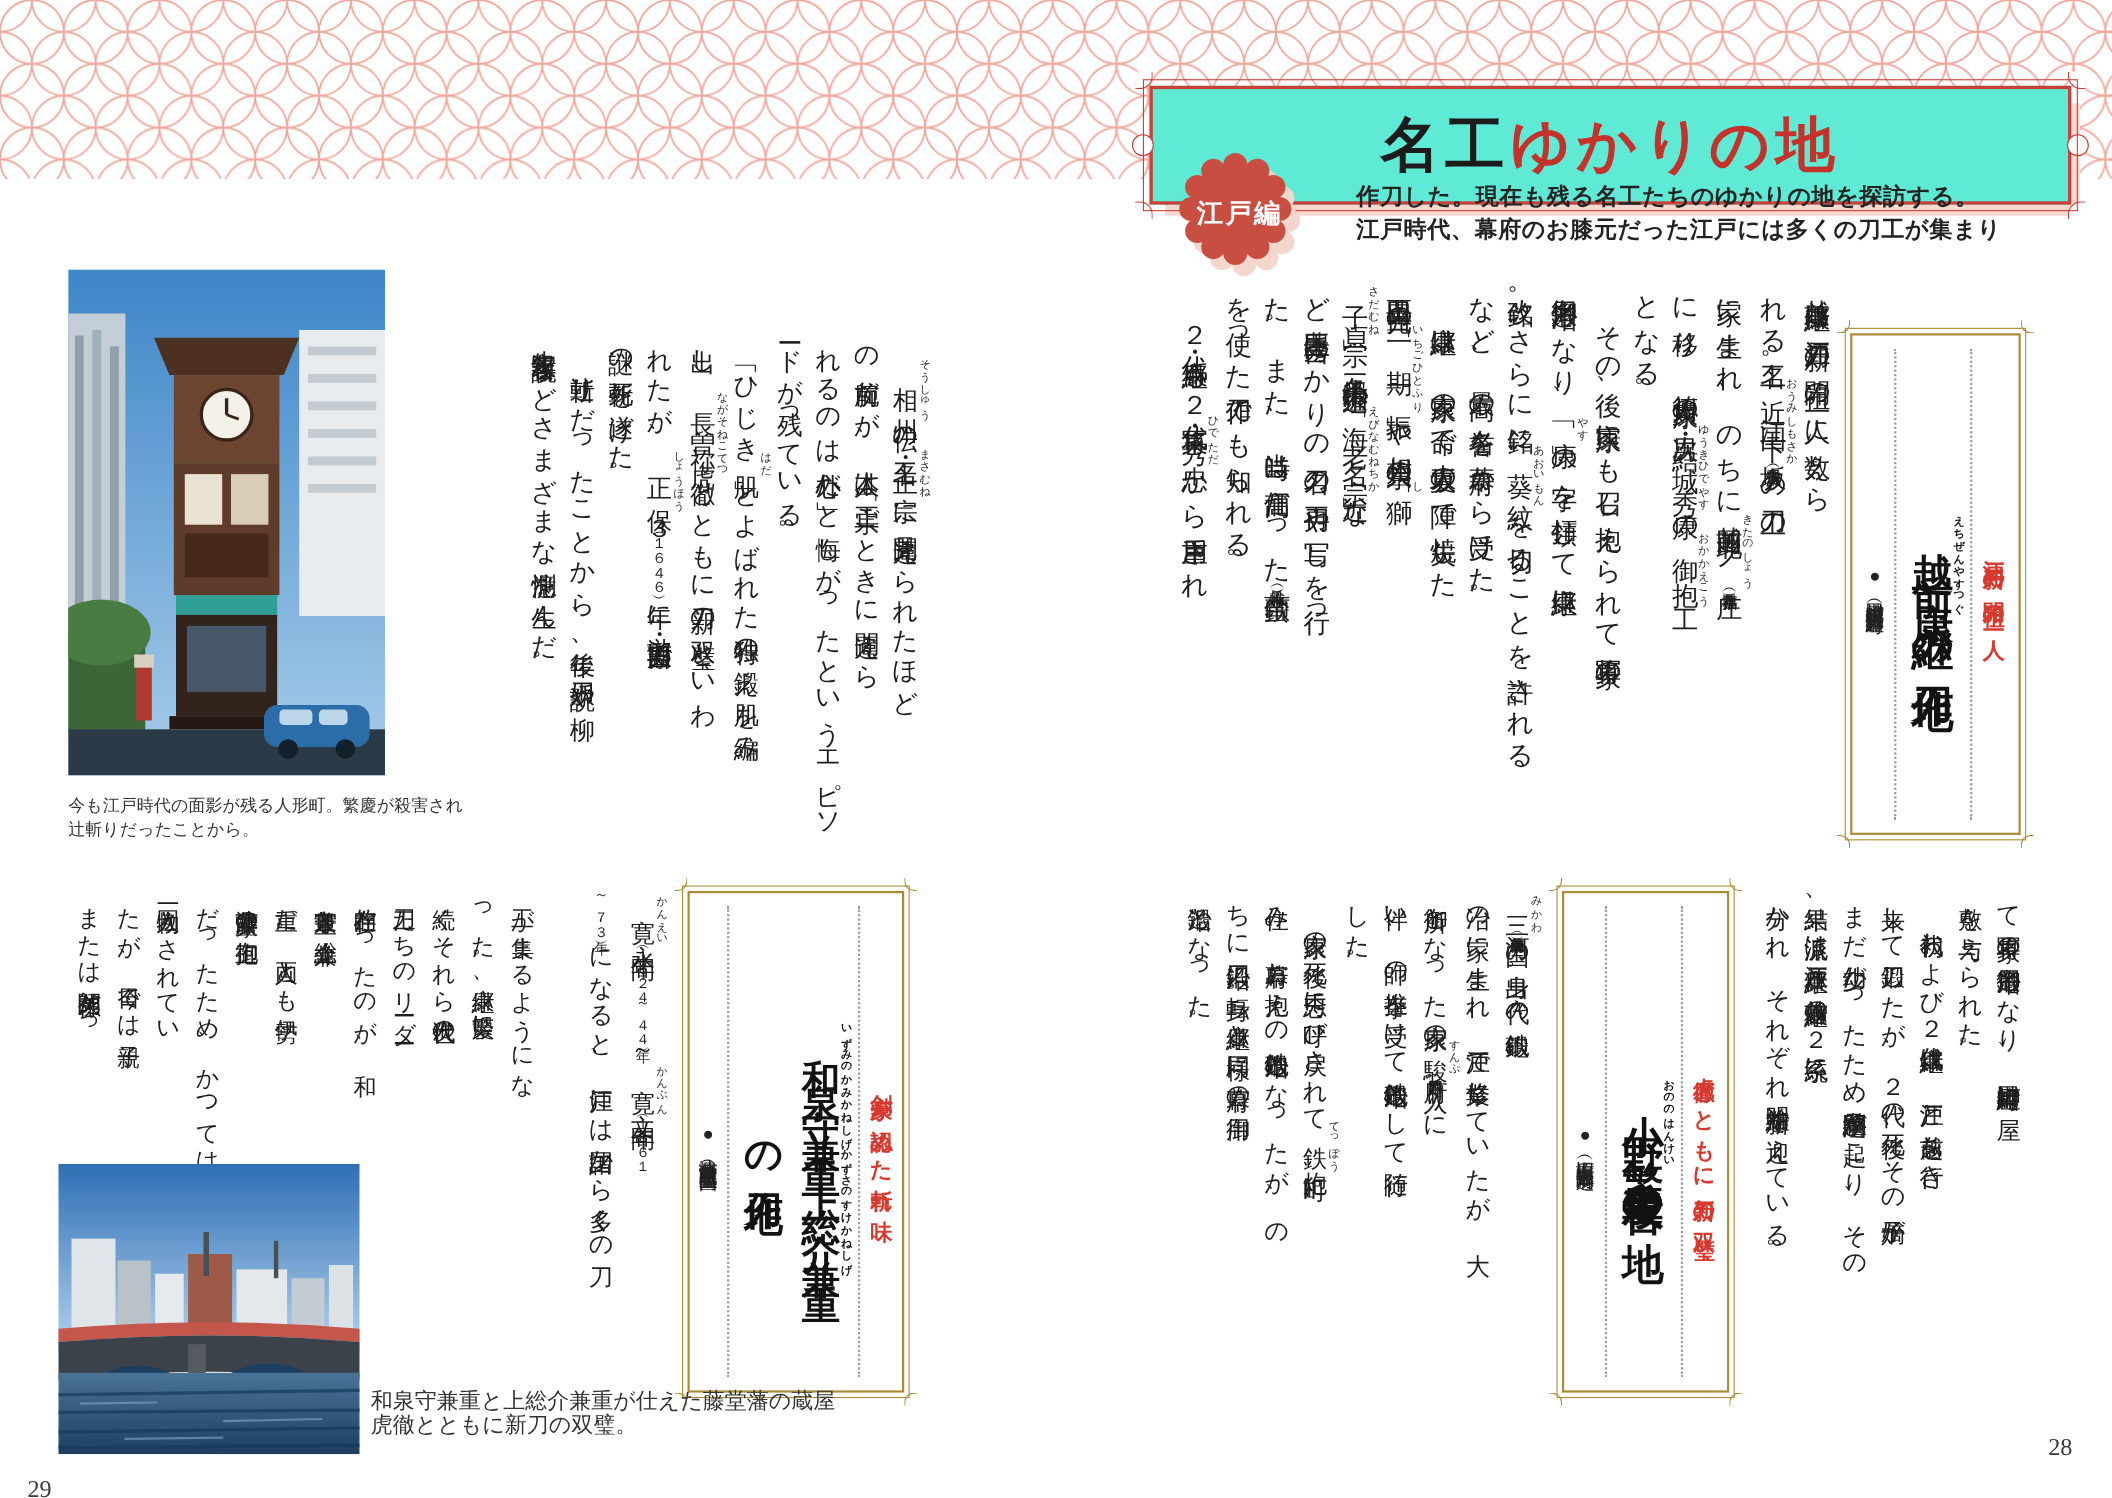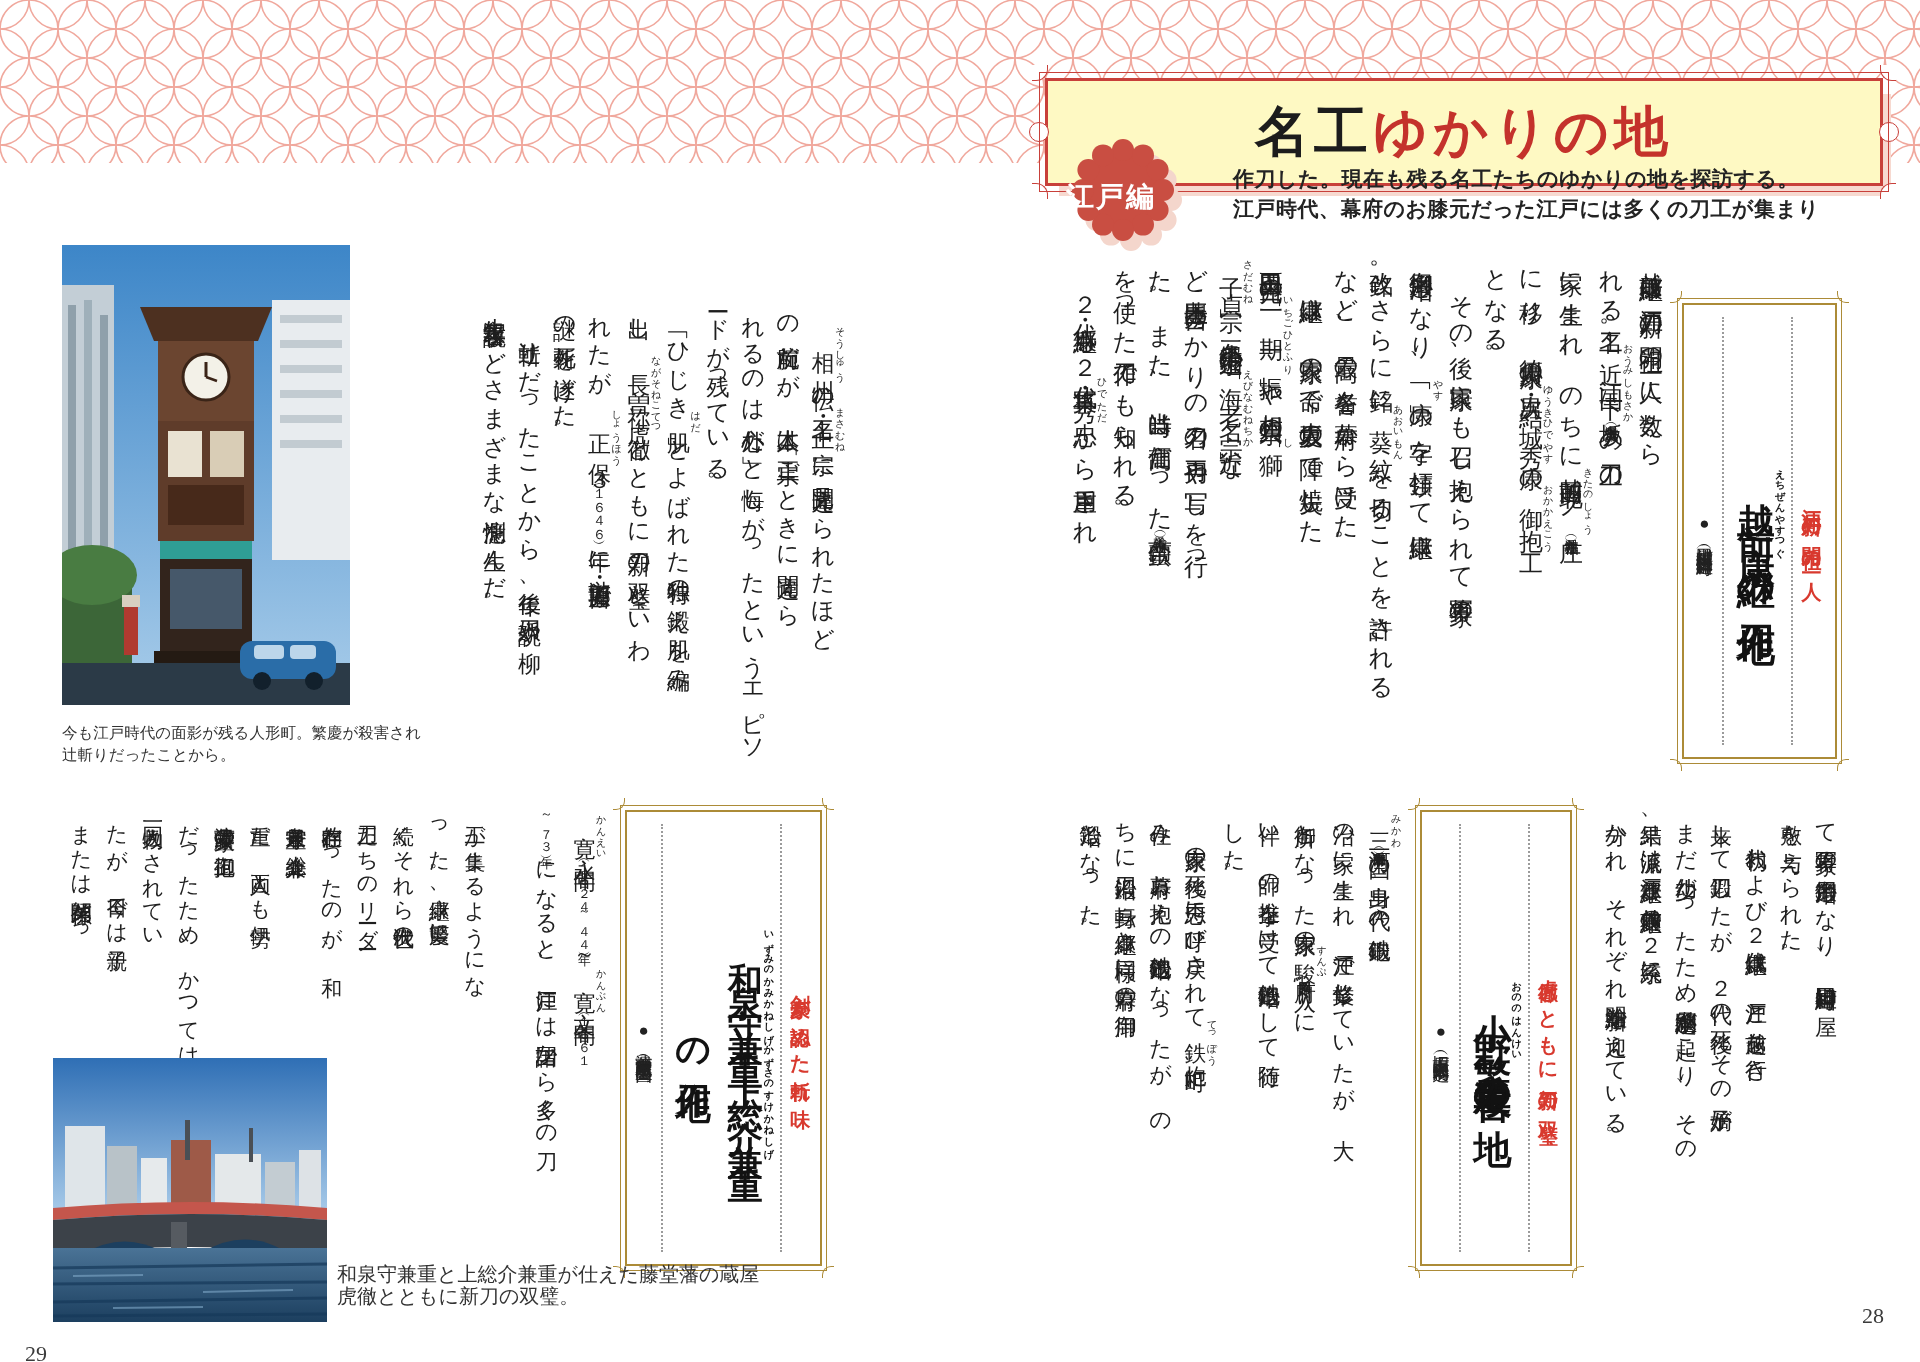--- a/index.html
+++ b/index.html
@@ -2,37 +2,37 @@
 <html><head>
 <meta charset="utf-8">
 <style>
   html,body{margin:0;padding:0;background:#ffffff;}
   .spread{position:relative;width:1920px;height:1362px;background:#fff;overflow:hidden;
           font-family:"Liberation Serif","DejaVu Serif",serif;}
   
   .pattern-band{position:absolute;left:0;top:0;width:1920px;height:163px;}
   
   .tb-shadow{position:absolute;left:1059px;top:94px;width:832px;height:102px;background:#f7d9d0;}
-  .title-box{position:absolute;left:1045px;top:78px;width:832px;height:102px;background:#fef9c3;
+  .title-box{position:absolute;left:1045px;top:78px;width:832px;height:102px;background:#5eead4;
              border:3px solid #c8403a;}
   .title-box::after{content:"";position:absolute;inset:-9px;border:1.5px solid #c8403a;pointer-events:none;}
   .tb-notch{position:absolute;width:18px;height:18px;background:#fff;border:1.5px solid #c8403a;border-radius:50%;top:50%;transform:translateY(-50%);}
   .tb-notch.l{left:-19px}.tb-notch.r{right:-19px}
   .tb-c{position:absolute;width:15px;height:15px;background:#fff;}
   .tb-c.tl{top:-16px;left:-16px;border-right:1.5px solid #c8403a;border-bottom:1.5px solid #c8403a;border-bottom-right-radius:12px;}
   .tb-c.tr{top:-16px;right:-16px;border-left:1.5px solid #c8403a;border-bottom:1.5px solid #c8403a;border-bottom-left-radius:12px;}
   .tb-c.bl{bottom:-16px;left:-16px;border-right:1.5px solid #c8403a;border-top:1.5px solid #c8403a;border-top-right-radius:12px;}
   .tb-c.br{bottom:-16px;right:-16px;border-left:1.5px solid #c8403a;border-top:1.5px solid #c8403a;border-top-left-radius:12px;}
   .title-text{position:absolute;inset:0;display:flex;align-items:center;justify-content:center;
               font-weight:bold;font-size:54px;letter-spacing:5px;}
   .t-black{color:#1c1c1c}.t-red{color:#c4322b}
   
   .badge-svg{position:absolute;left:1066px;top:134px;width:122px;height:122px;}
-  .badge-label{position:absolute;left:1066px;top:178px;width:122px;color:#fff;
-               font-family:Liberation Mono, monospace;font-weight:bold;font-size:28px;letter-spacing:2px;}
+  .badge-label{position:absolute;left:1066px;top:178px;width:122px;text-align:center;color:#fff;
+               font-family:Liberation Mono, monospace;font-weight:bold;font-size:24px;letter-spacing:2px;}
   
   .intro{position:absolute;left:1233px;top:164px;width:660px;
          font-family:"Liberation Sans","DejaVu Sans",sans-serif;font-weight:700;font-size:21px;
          line-height:30px;color:#232323;letter-spacing:0.5px;}
   
   .obox{position:absolute;background:#fff;border:2.5px solid #ac8b37;}
   .obox::after{content:"";position:absolute;inset:-7px;border:1.2px solid #ac8b37;pointer-events:none;}
   .gb-c{position:absolute;width:11px;height:11px;background:#fff;}
   .gb-c.tl{top:-14px;left:-14px;border-right:1.2px solid #ac8b37;border-bottom:1.2px solid #ac8b37;border-bottom-right-radius:9px;}
   .gb-c.tr{top:-14px;right:-14px;border-left:1.2px solid #ac8b37;border-bottom:1.2px solid #ac8b37;border-bottom-left-radius:9px;}

